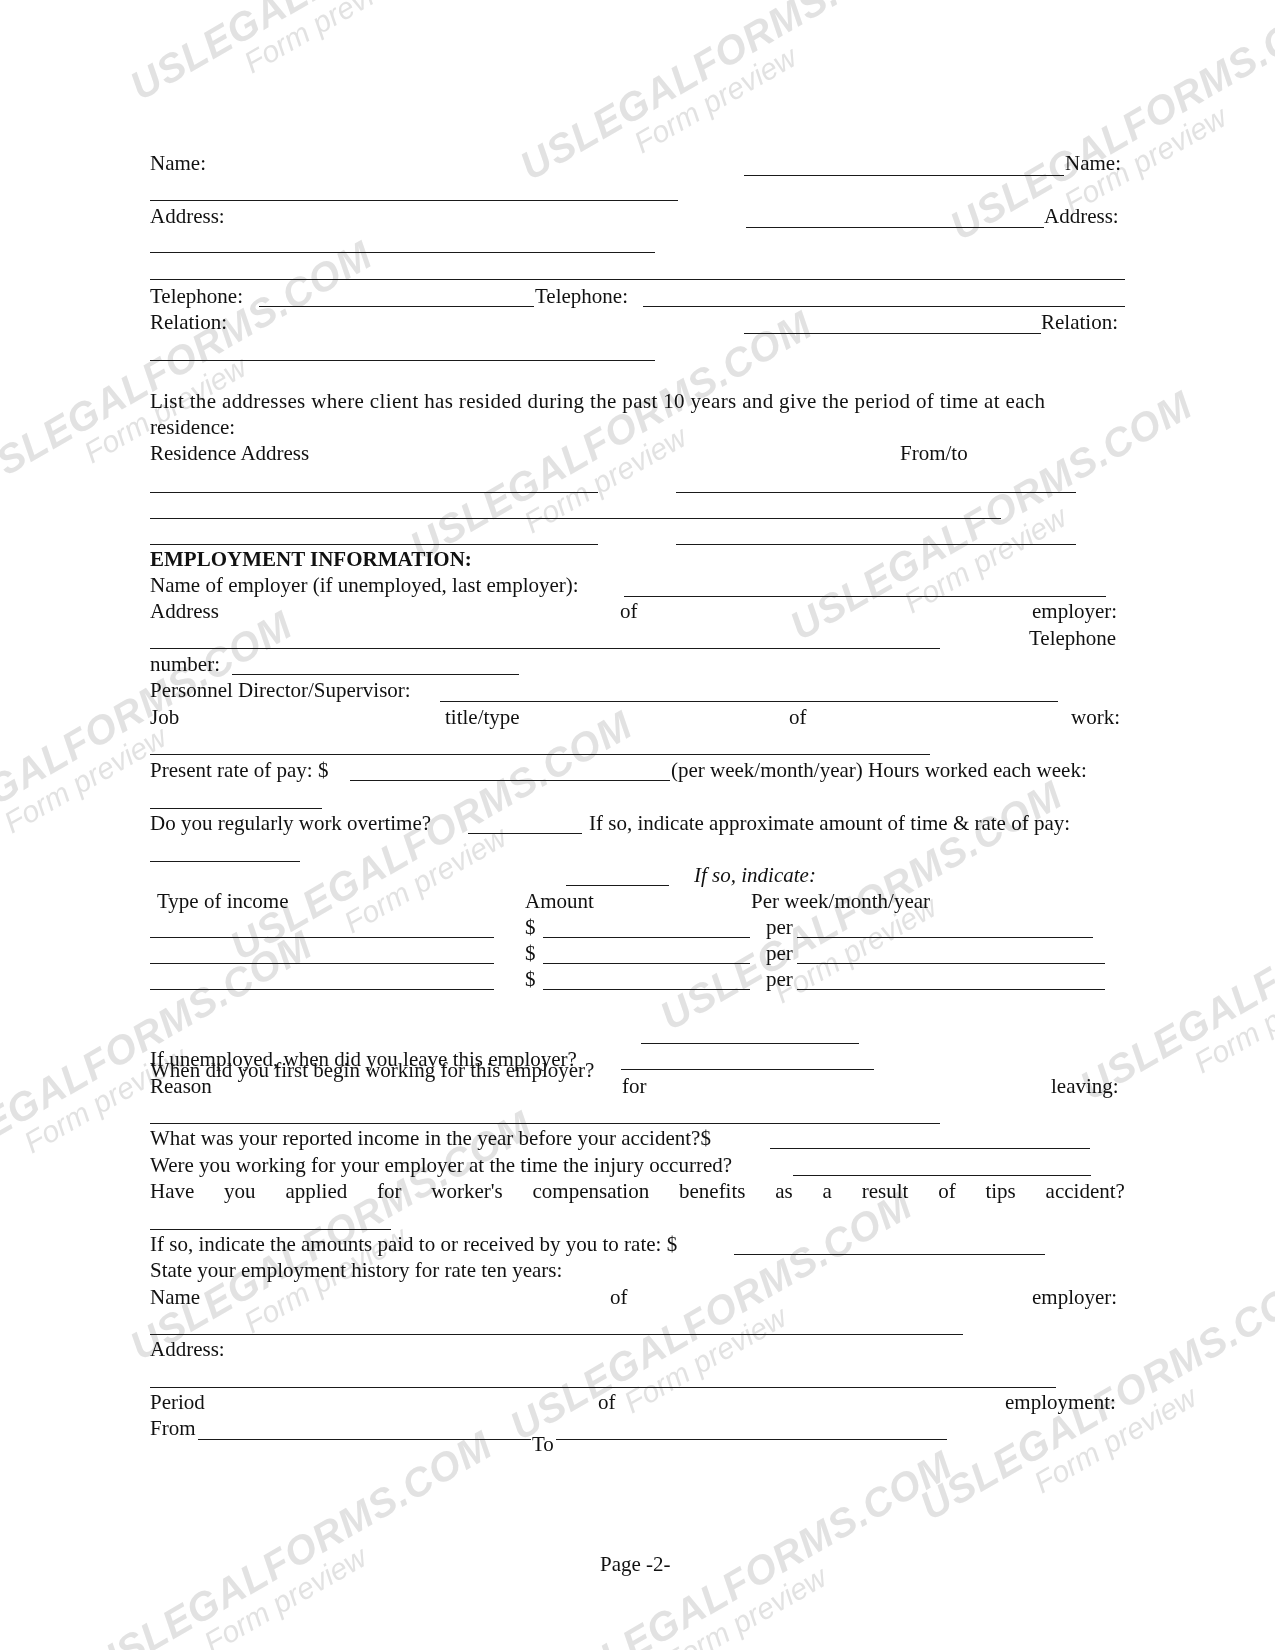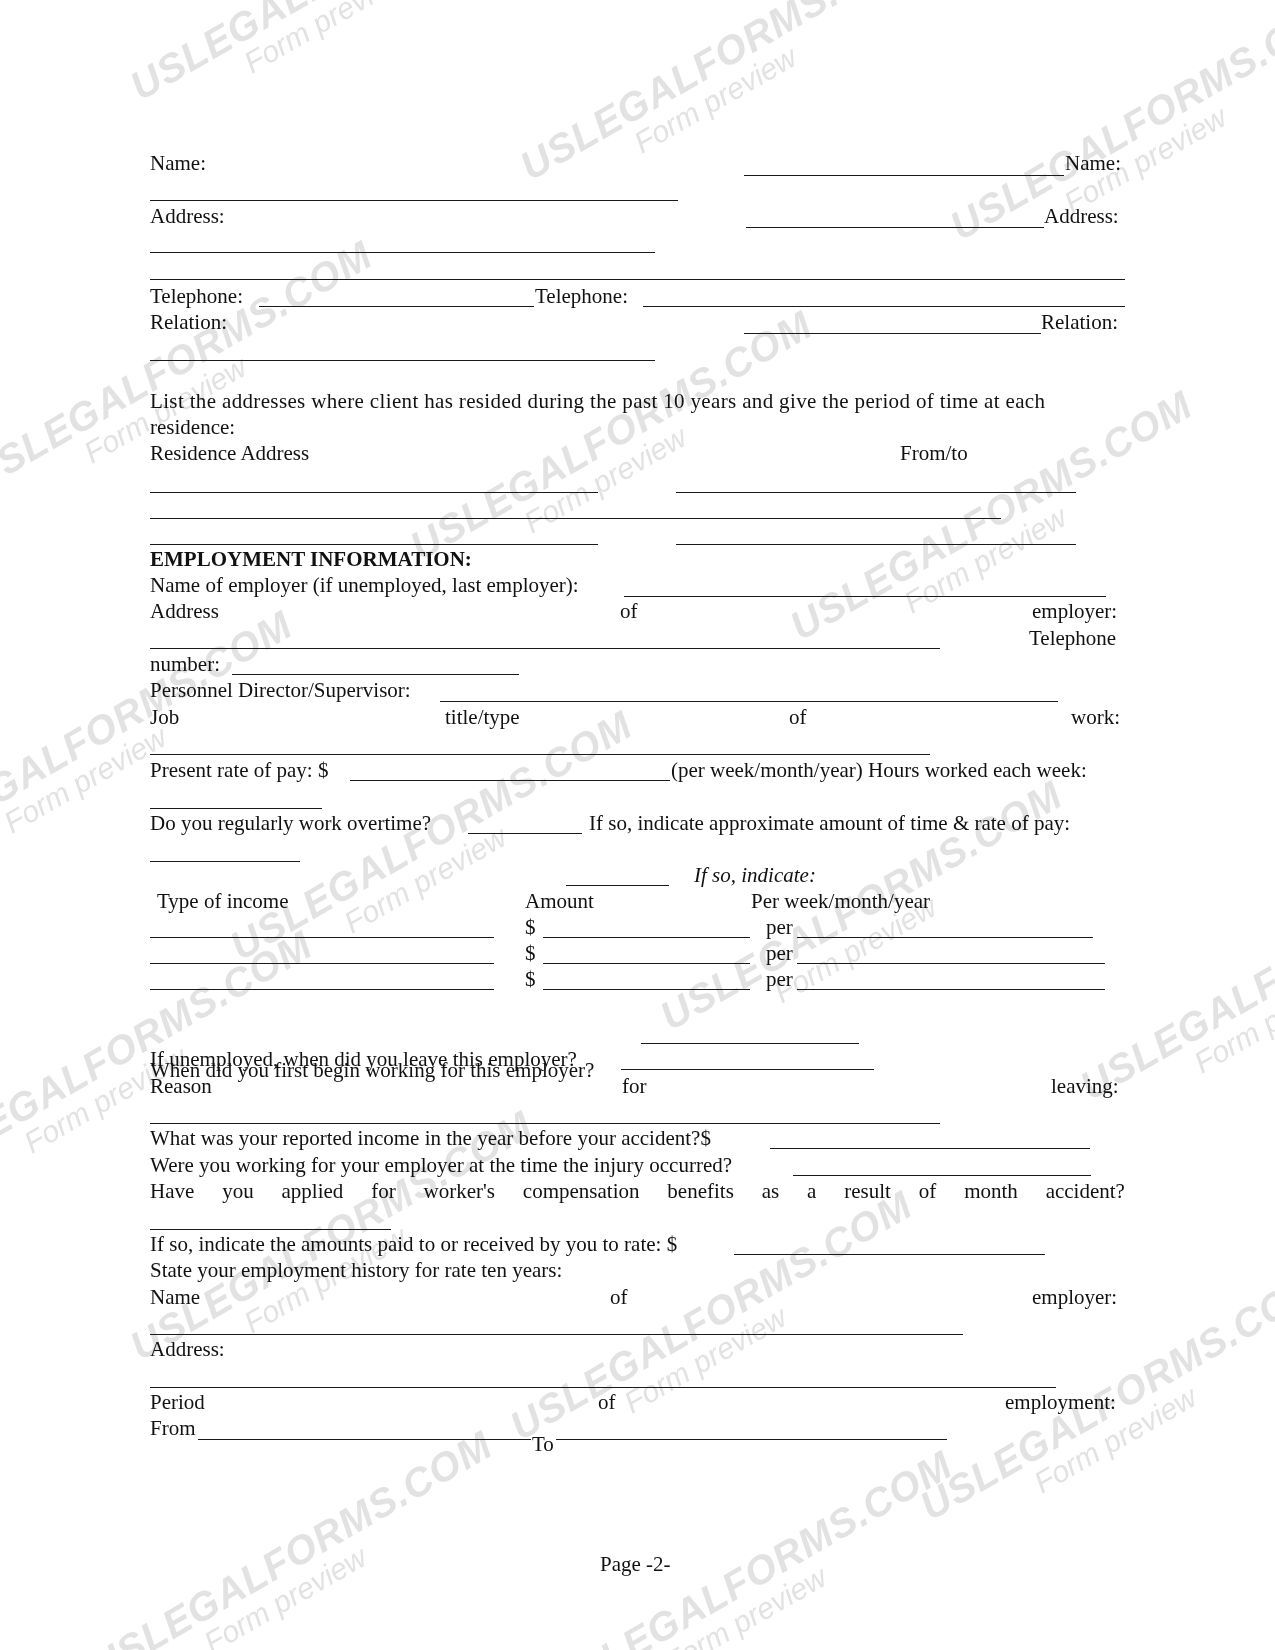--- a/index.html
+++ b/index.html
@@ -166,21 +166,21 @@
     <span>you</span>
     <span>applied</span>
     <span>for</span>
     <span>worker's</span>
     <span>compensation</span>
     <span>benefits</span>
     <span>as</span>
     <span>a</span>
     <span>result</span>
     <span>of</span>
-    <span>month</span>
+    <span>tips</span>
     <span>accident?</span>
   </div>
   <div class="ln" style="left:150px;top:1229px;width:241px;"></div>
 
   <span class="t" style="left:150px;top:1232px;">If so, indicate the amounts paid to or received by you to rate: $</span>
   <div class="ln" style="left:734px;top:1254px;width:311px;"></div>
 
   <span class="t" style="left:150px;top:1258px;">State your employment history for rate ten years:</span>
 
   <span class="t" style="left:150px;top:1285px;">Name</span>

